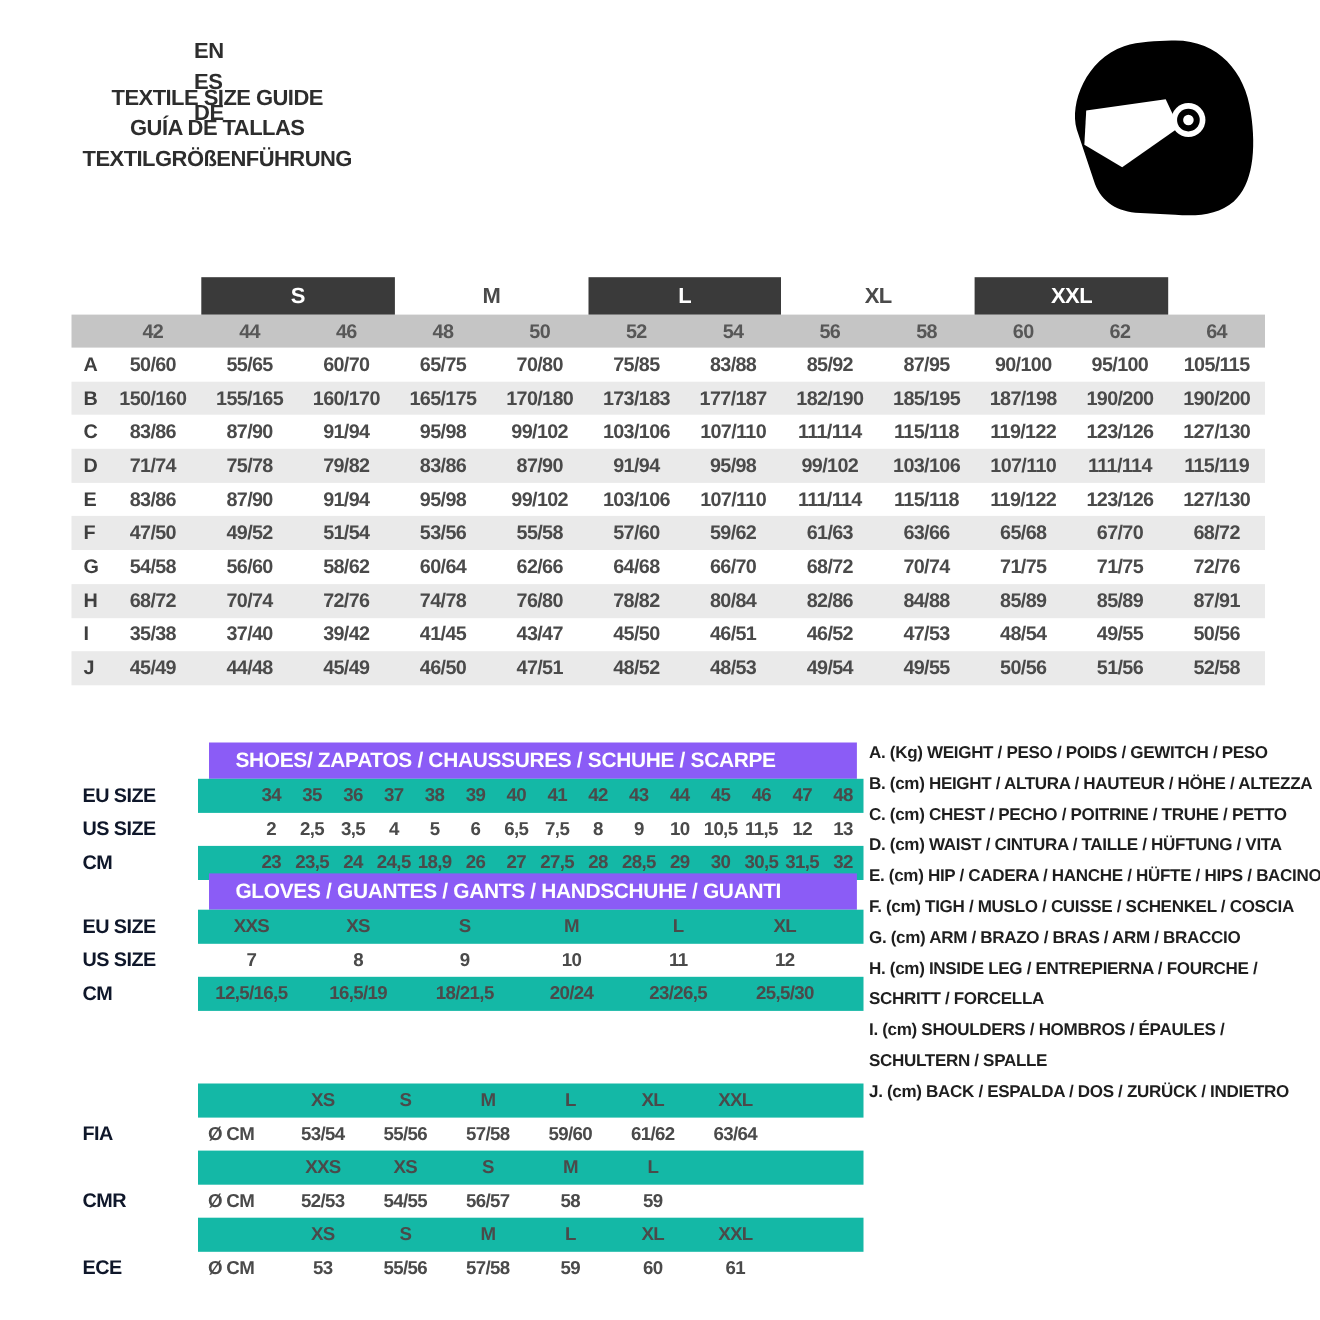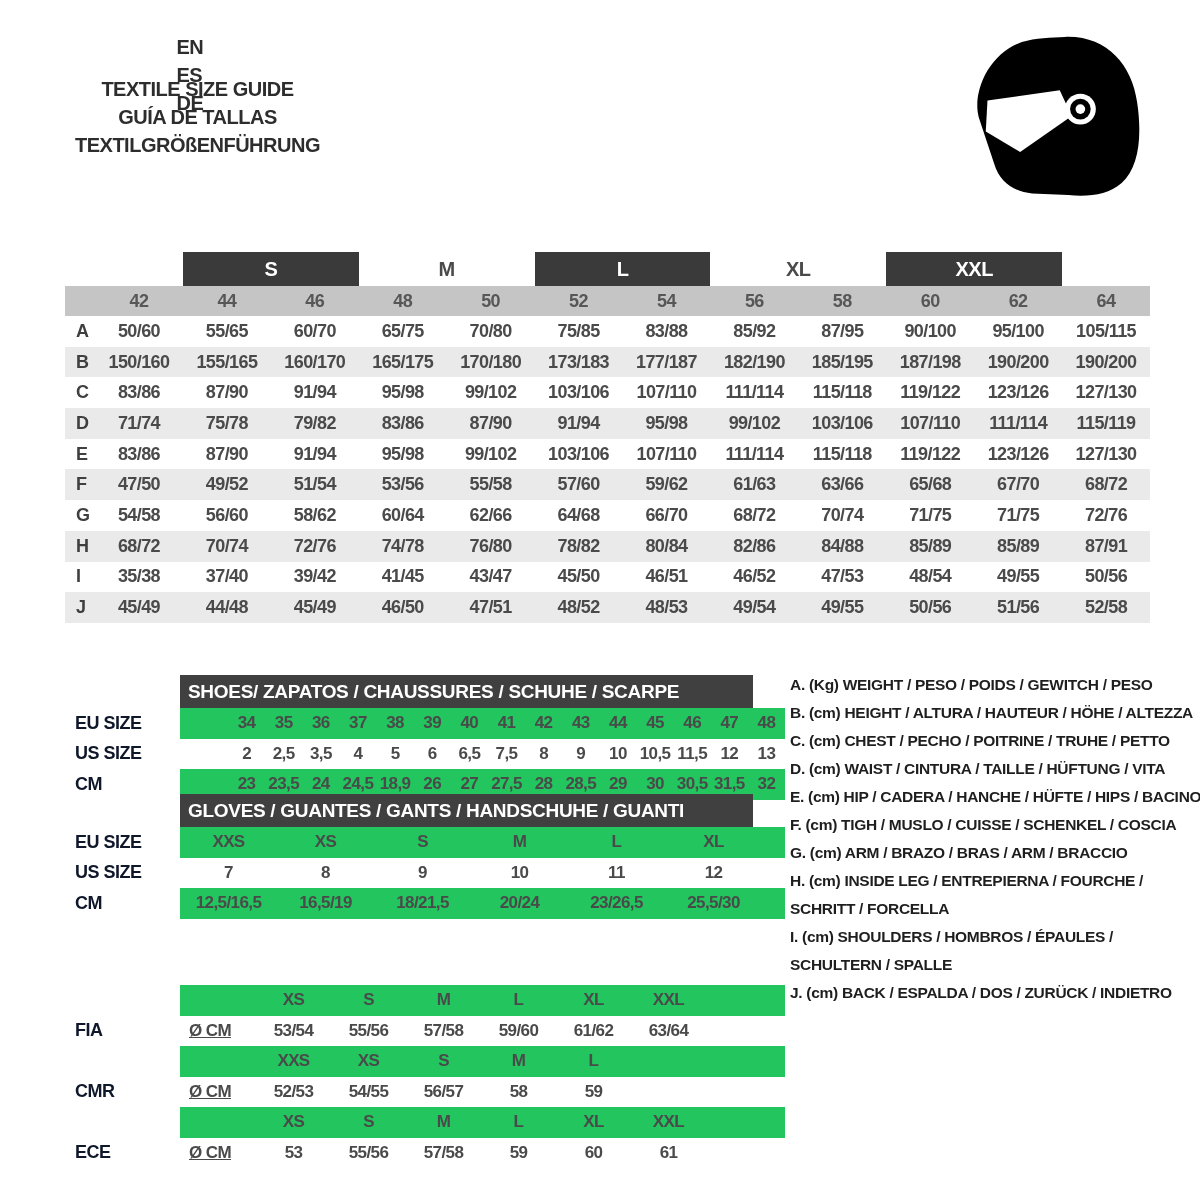--- a/index.html
+++ b/index.html
@@ -25,28 +25,28 @@
   .cell{display:flex;align-items:center;justify-content:center;height:100%;font-size:18px;letter-spacing:-0.6px;white-space:nowrap;}
   .mrow{height:30.7px;}
   .mrow:nth-child(even){background:#eaeaea;}
   .letter{justify-content:flex-start;padding-left:11px;color:#3f3f3f;}
 
   
   .subtable{position:absolute;left:75px;width:712px;color:#4a4a4a;}
   .trow{display:flex;height:30.5px;align-items:stretch;}
   .theader{height:33px;}
   .gutter{width:105px;flex:0 0 105px;display:flex;align-items:center;font-size:18px;letter-spacing:-0.5px;color:#0f172a;}
-  .bar{width:565px;background:#404040;color:#ffffff;display:flex;align-items:center;padding-left:8px;font-size:19px;letter-spacing:-0.3px;white-space:nowrap;}
+  .bar{width:565px;background:#8b5cf6;color:#ffffff;display:flex;align-items:center;padding-left:24px;font-size:19px;letter-spacing:-0.3px;white-space:nowrap;margin-left:10px;}
   .rowband{width:605px;display:grid;}
-  .striped{background:#22c55e;}
+  .striped{background:#14b8a6;}
   .shoes-grid{grid-template-columns:48px repeat(15,1fr);}
   .gloves-grid{grid-template-columns:repeat(6,97px) 1fr;}
   .helmet-grid{grid-template-columns:76px repeat(6,75px) 1fr;}
   .scell{display:flex;align-items:center;justify-content:center;font-size:17px;letter-spacing:-0.6px;white-space:nowrap;}
-  .unit{justify-content:flex-start;padding-left:9px;text-decoration:underline;}
+  .unit{justify-content:flex-start;padding-left:9px;}
 
   
   .legend{position:absolute;left:790px;top:671px;width:412px;font-size:15.5px;line-height:28px;color:#1e1e1e;letter-spacing:-0.3px;}
   .ltext.cont{display:block;}
 </style>
 </head>
 <body>
 
 <div class="page">
 

